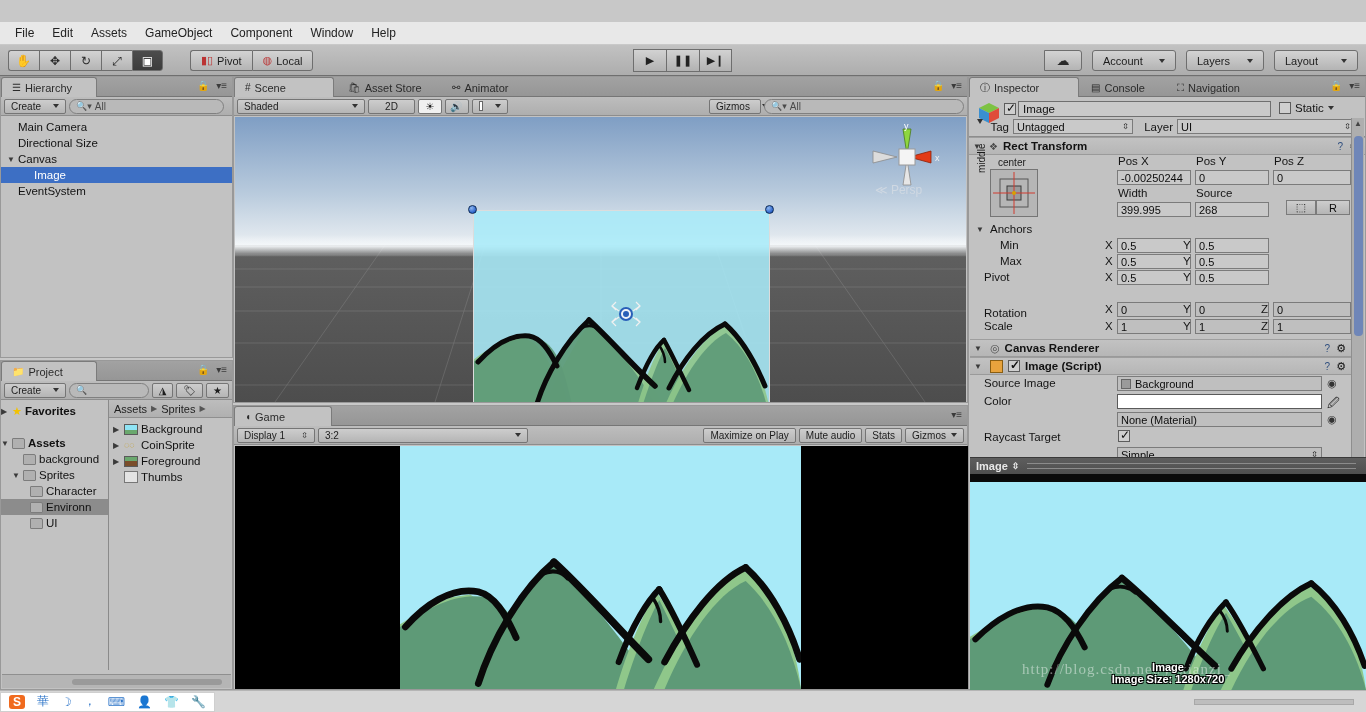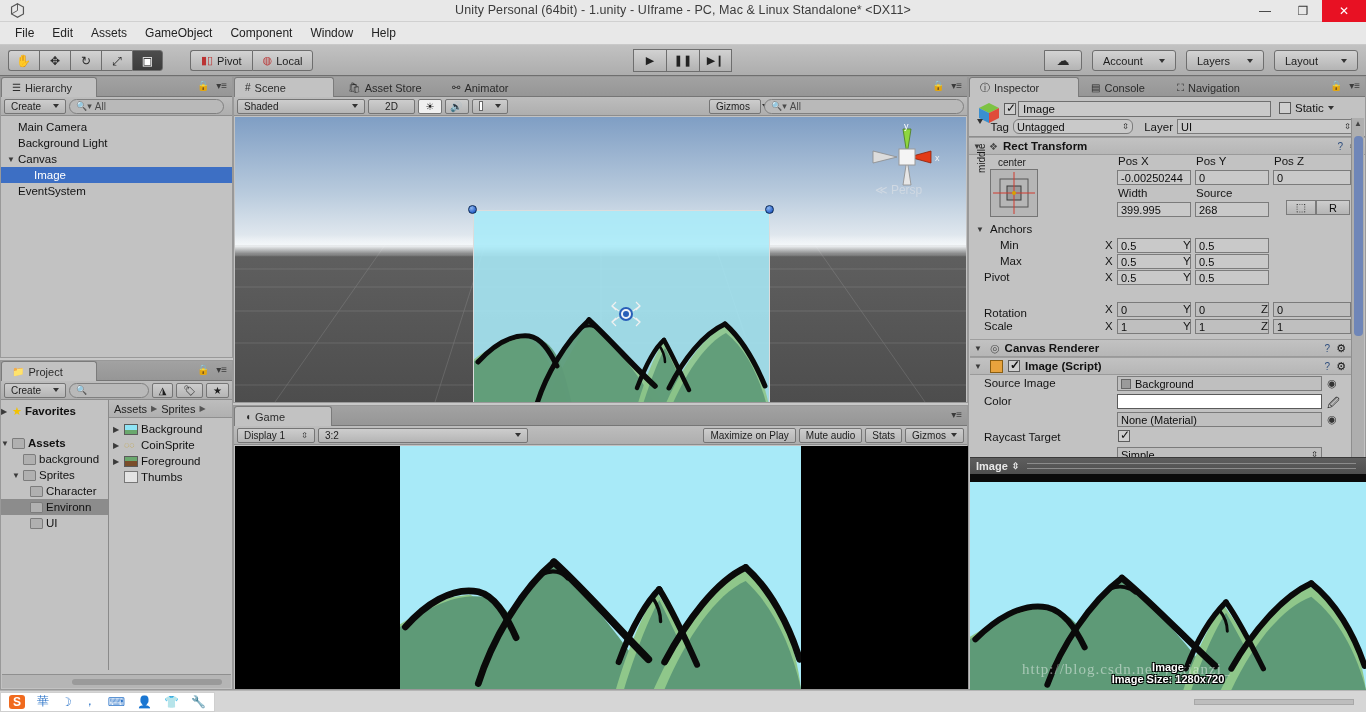--- a/index.html
+++ b/index.html
@@ -149,34 +149,20 @@
   .ime-ic { font-size:12px; color:#2c74c8; }
 
   .watermark { position:absolute; font-family:"Liberation Serif", serif; color:rgba(255,255,255,.45);
     font-size:15px; letter-spacing:1px; white-space:nowrap; }
 </style>
 </head>
 <body>
 
 <div class="app">
 
-  <div class="titlebar">
-    <div class="title-logo">
-      <svg width="17" height="17" viewBox="0 0 20 20">
-          <path d="M10 2 L17 6 L17 14 L10 18 L3 14 L3 6 Z" fill="none" stroke="#555" stroke-width="1.4"></path>
-          <path d="M10 2 L10 10 L3 14" fill="none" stroke="#555" stroke-width="1.1"></path>
-        </svg>
-    </div>
-    <div class="title-text">Unity Personal (64bit) - 1.unity - UIframe - PC, Mac &amp; Linux Standalone* &lt;DX11&gt;</div>
-    <div class="win-btns">
-      <div class="win-btn">—</div>
-      <div class="win-btn">❐</div>
-      <div class="win-btn close">✕</div>
-    </div>
-  </div>
 
   <div class="menubar">
     <div class="menu-item">File</div>
     <div class="menu-item">Edit</div>
     <div class="menu-item">Assets</div>
     <div class="menu-item">GameObject</div>
     <div class="menu-item">Component</div>
     <div class="menu-item">Window</div>
     <div class="menu-item">Help</div>
   </div>
@@ -248,21 +234,21 @@
         <span>All</span>
       </div>
     </div>
     <div class="tree">
       <div class="tree-row">
         <span class="tri empty">▼</span>
         <span>Main Camera</span>
       </div>
       <div class="tree-row">
         <span class="tri empty">▼</span>
-        <span>Background Light</span>
+        <span>Directional Size</span>
       </div>
       <div class="tree-row">
         <span class="tri">▼</span>
         <span>Canvas</span>
       </div>
       <div class="tree-row sel">
         <span class="tri empty">▼</span>
         <span style="padding-left:16px;">Image</span>
       </div>
       <div class="tree-row">
@@ -584,21 +570,21 @@
         <span class="chk on"></span>
       </div>
       <div class="insp-name">Image</div>
       <div style="position:absolute;left:310px;top:5px;display:flex;align-items:center;gap:4px;">
         <span class="chk"></span>
         <span class="lbl">Static</span>
         <span class="dd-arrow"></span>
       </div>
       <div style="position:absolute;left:4px;top:22px;width:390px;display:flex;align-items:center;gap:4px;">
         <span class="lbl" style="width:36px;text-align:right;">Tag</span>
-        <span class="field" style="width:120px;justify-content:space-between;border-radius:6px;">
+        <span class="field" style="width:120px;justify-content:space-between;">
           <span>Untagged</span>
           <span style="font-size:8px;">⇳</span>
         </span>
         <span class="lbl" style="width:36px;text-align:right;">Layer</span>
         <span class="field" style="width:178px;justify-content:space-between;">
           <span>UI</span>
           <span style="font-size:8px;">⇳</span>
         </span>
       </div>
     </div>

